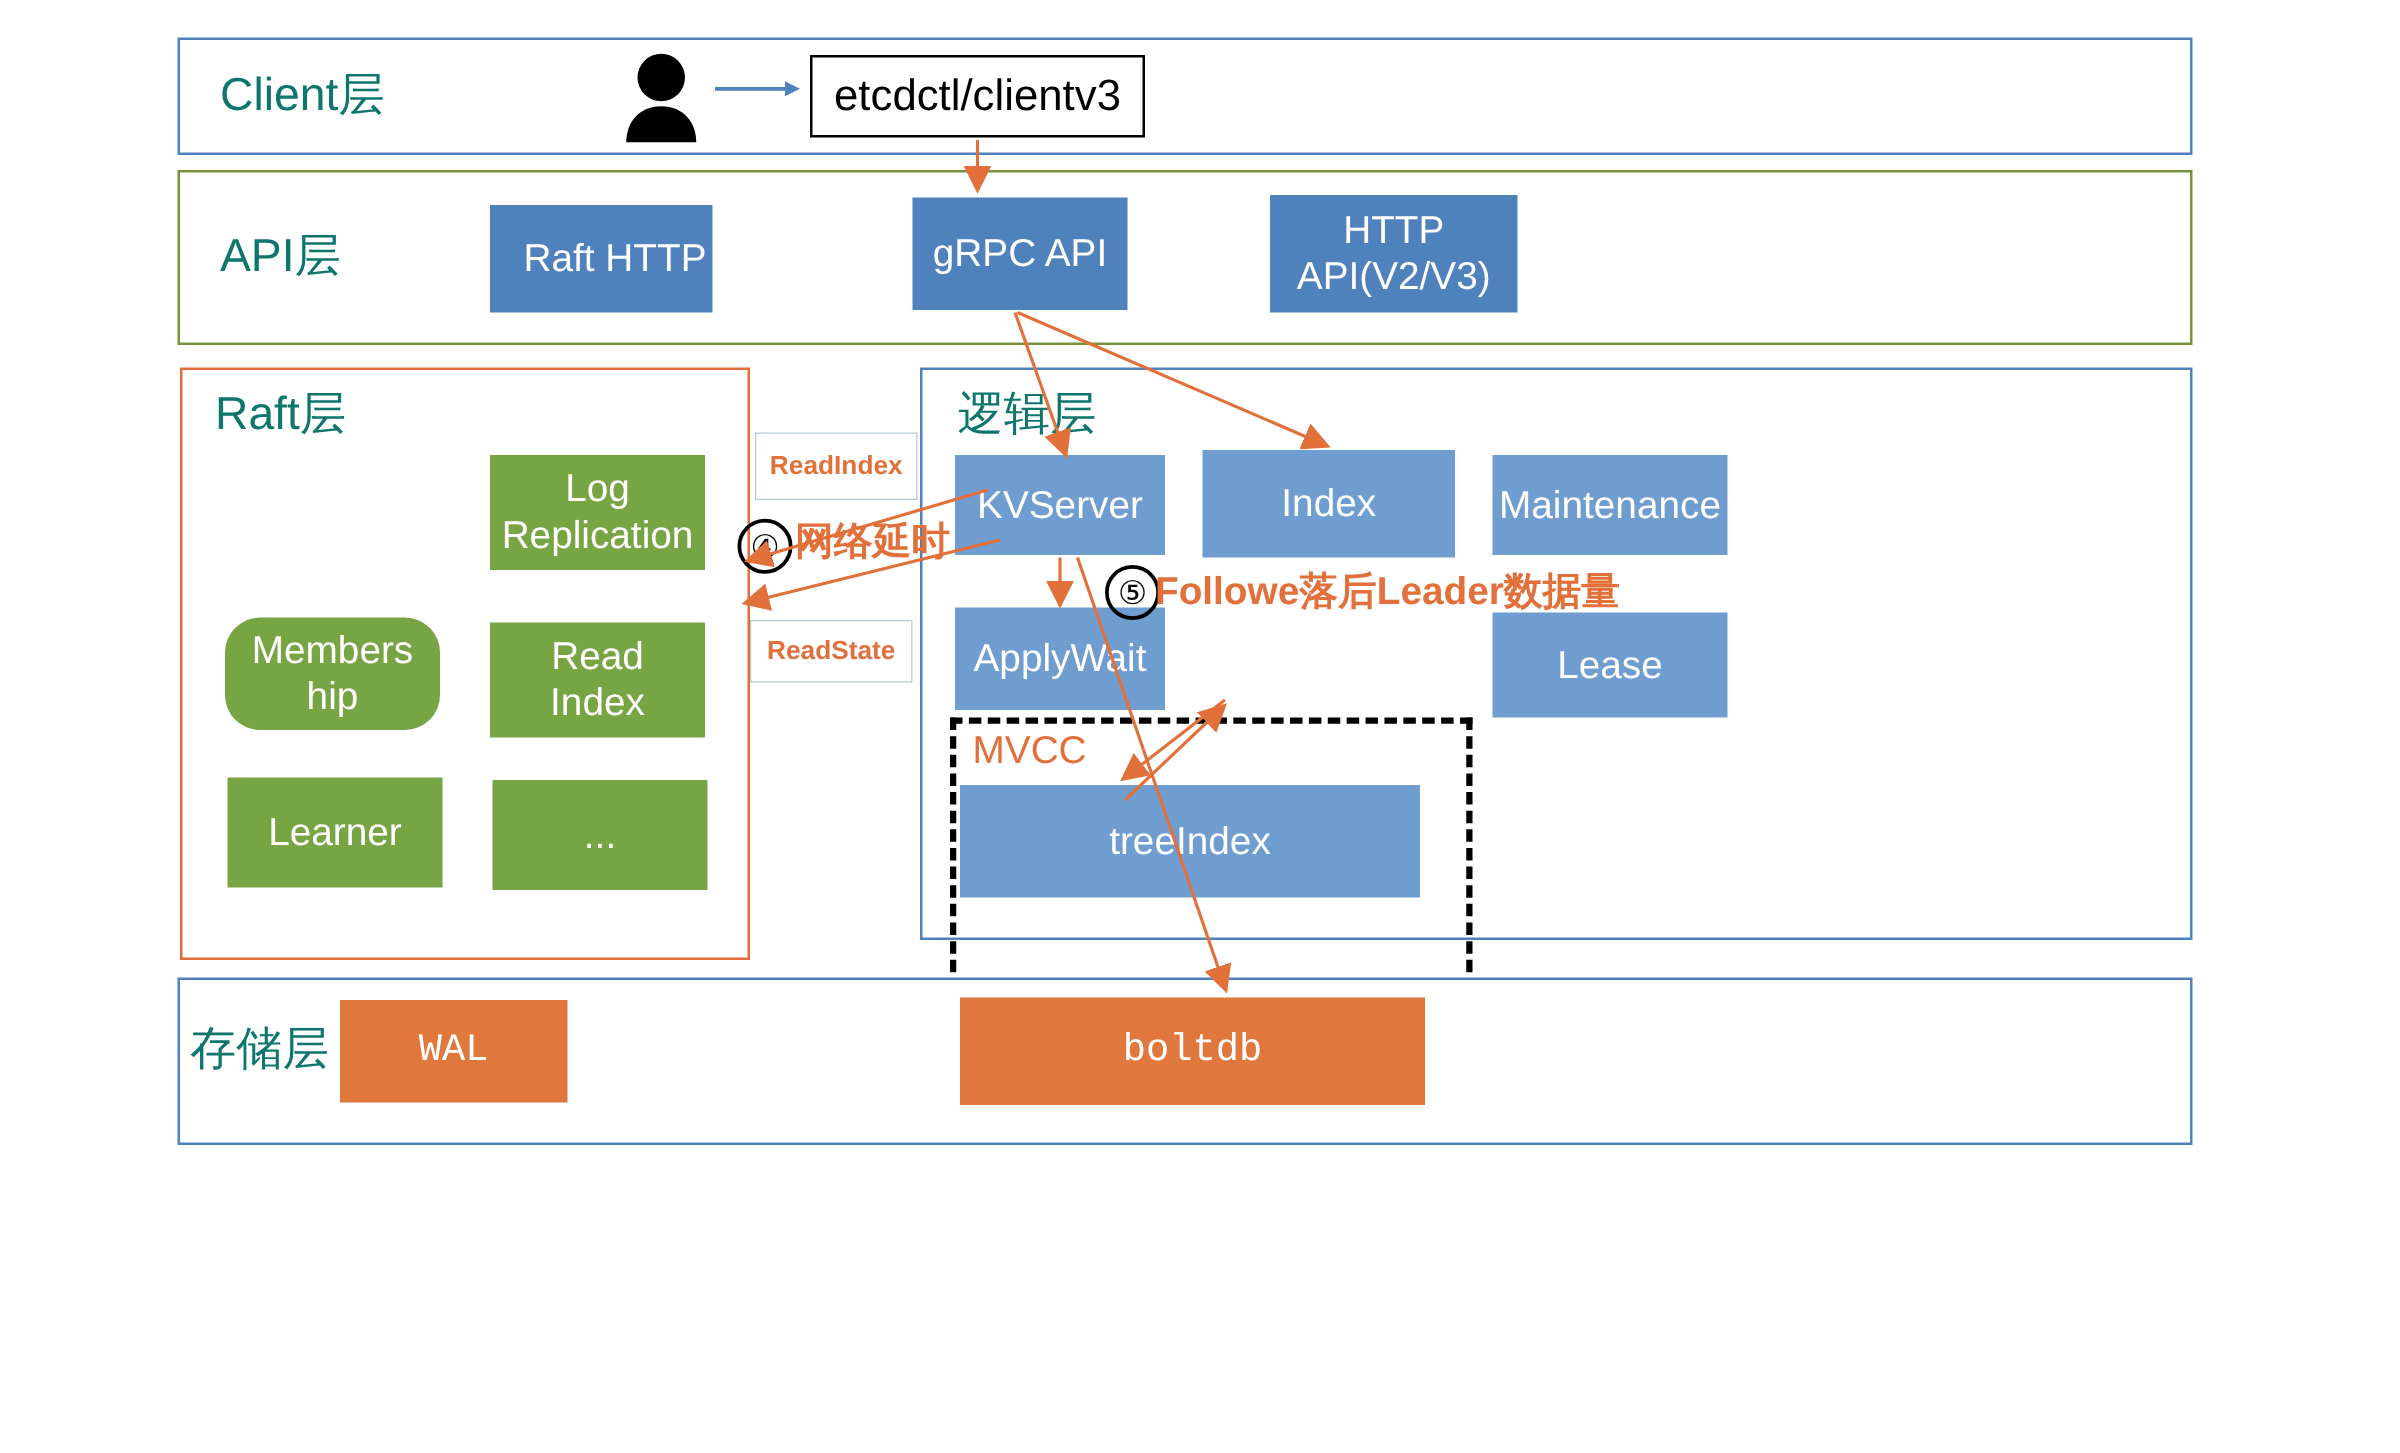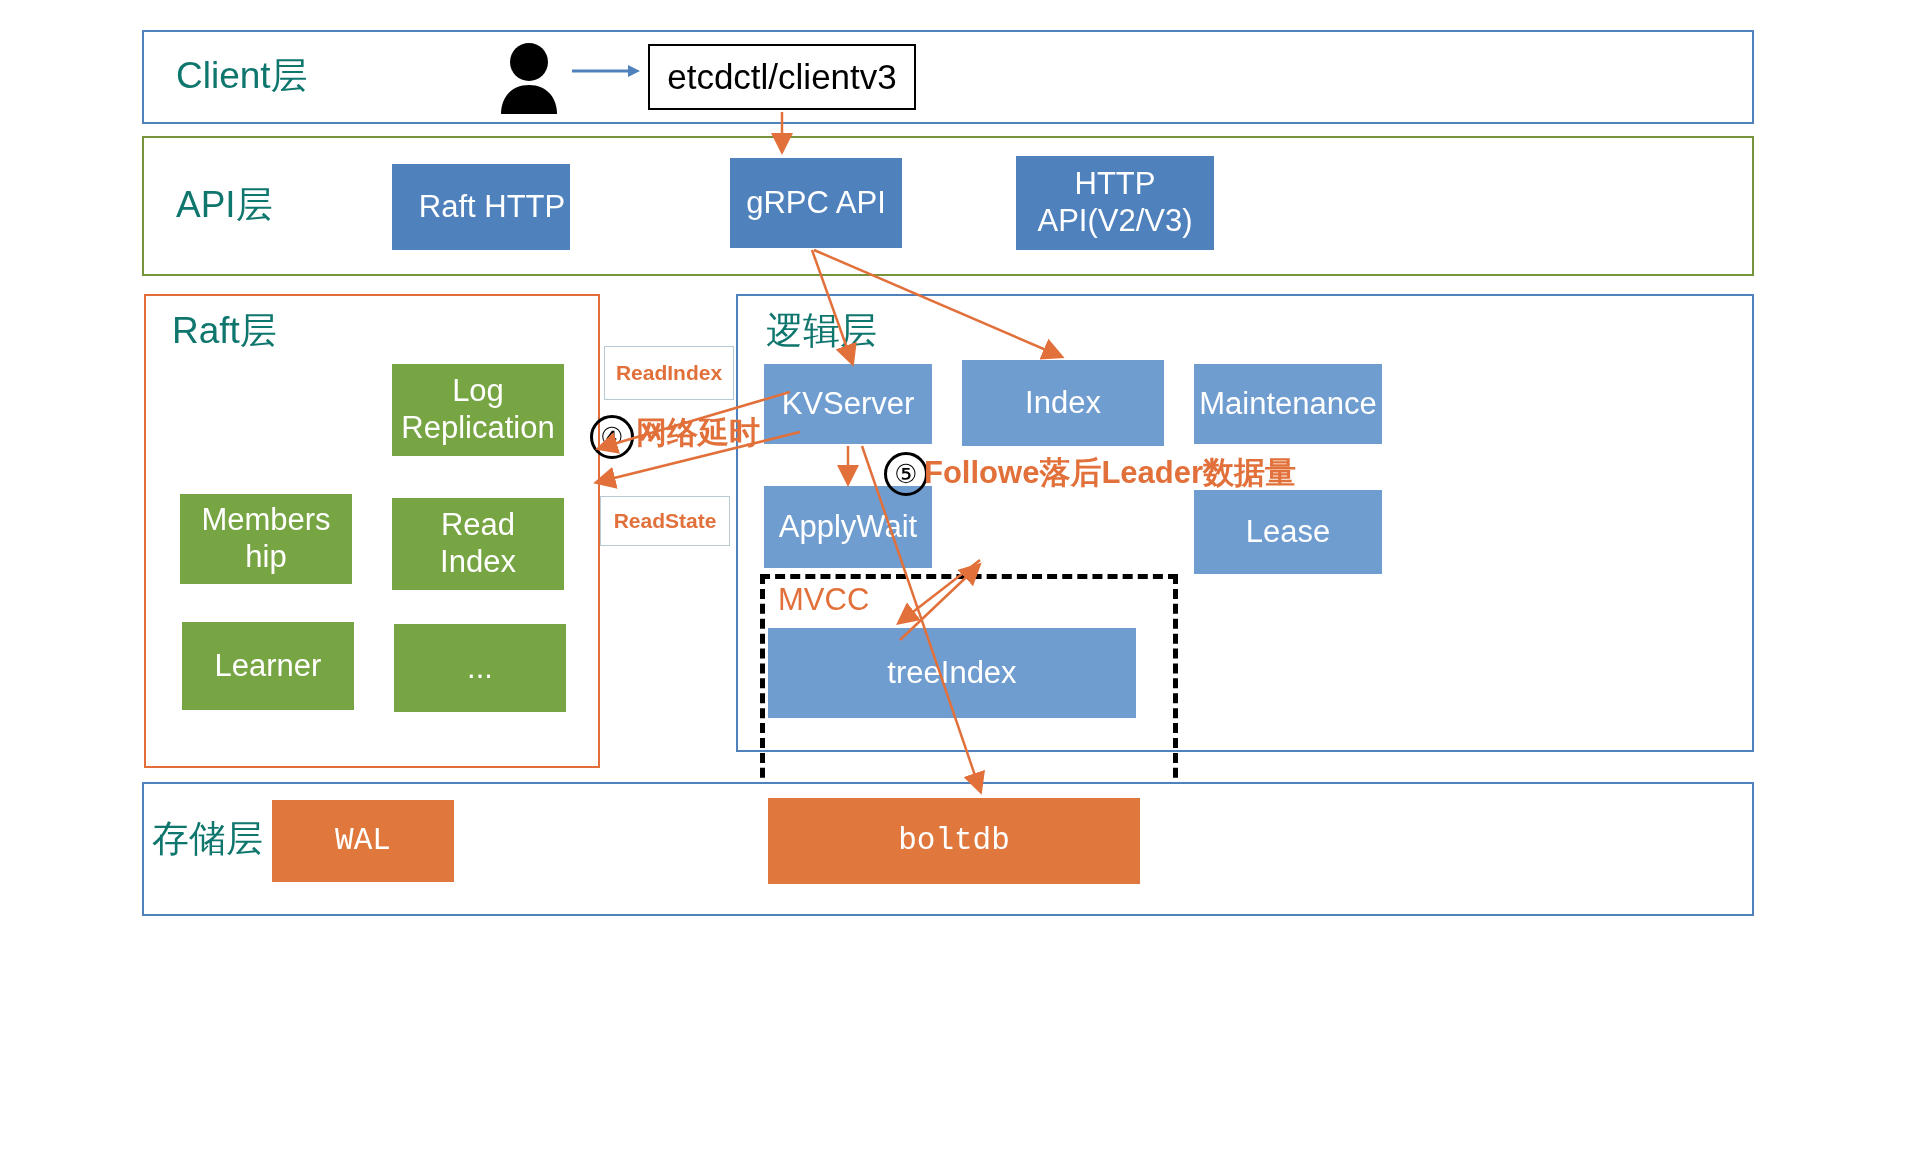--- a/index.html
+++ b/index.html
@@ -162,21 +162,21 @@
   <div class="node node-blue" style="left:392px; top:164px; width:178px; height:86px;padding-left:26px;">Raft HTTP</div>
   <div class="node node-blue" style="left:730px; top:158px; width:172px; height:90px;">gRPC API</div>
   <div class="node node-blue" style="left:1016px; top:156px; width:198px; height:94px;">HTTP
 API(V2/V3)</div>
 
   <div class="layer-frame frame-orange" style="left:144px; top:294px; width:456px; height:474px;"></div>
   <div class="layer-title" style="left:172px; top:312px;">Raft层</div>
 
   <div class="node node-green" style="left:392px; top:364px; width:172px; height:92px;">Log
 Replication</div>
-  <div class="node node-green" style="left:180px; top:494px; width:172px; height:90px;">Members
+  <div class="node node-green" style="left:180px; top:494px; width:172px; height:90px;border-radius:28px;">Members
 hip</div>
   <div class="node node-green" style="left:392px; top:498px; width:172px; height:92px;">Read
 Index</div>
   <div class="node node-green" style="left:182px; top:622px; width:172px; height:88px;">Learner</div>
   <div class="node node-green" style="left:394px; top:624px; width:172px; height:88px;">...</div>
 
   <div class="tag-box" style="left:604px; top:346px; width:130px; height:54px;">ReadIndex</div>
   <div class="tag-box" style="left:600px; top:496px; width:130px; height:50px;">ReadState</div>
 
   <div class="layer-frame frame-blue" style="left:736px; top:294px; width:1018px; height:458px;"></div>

